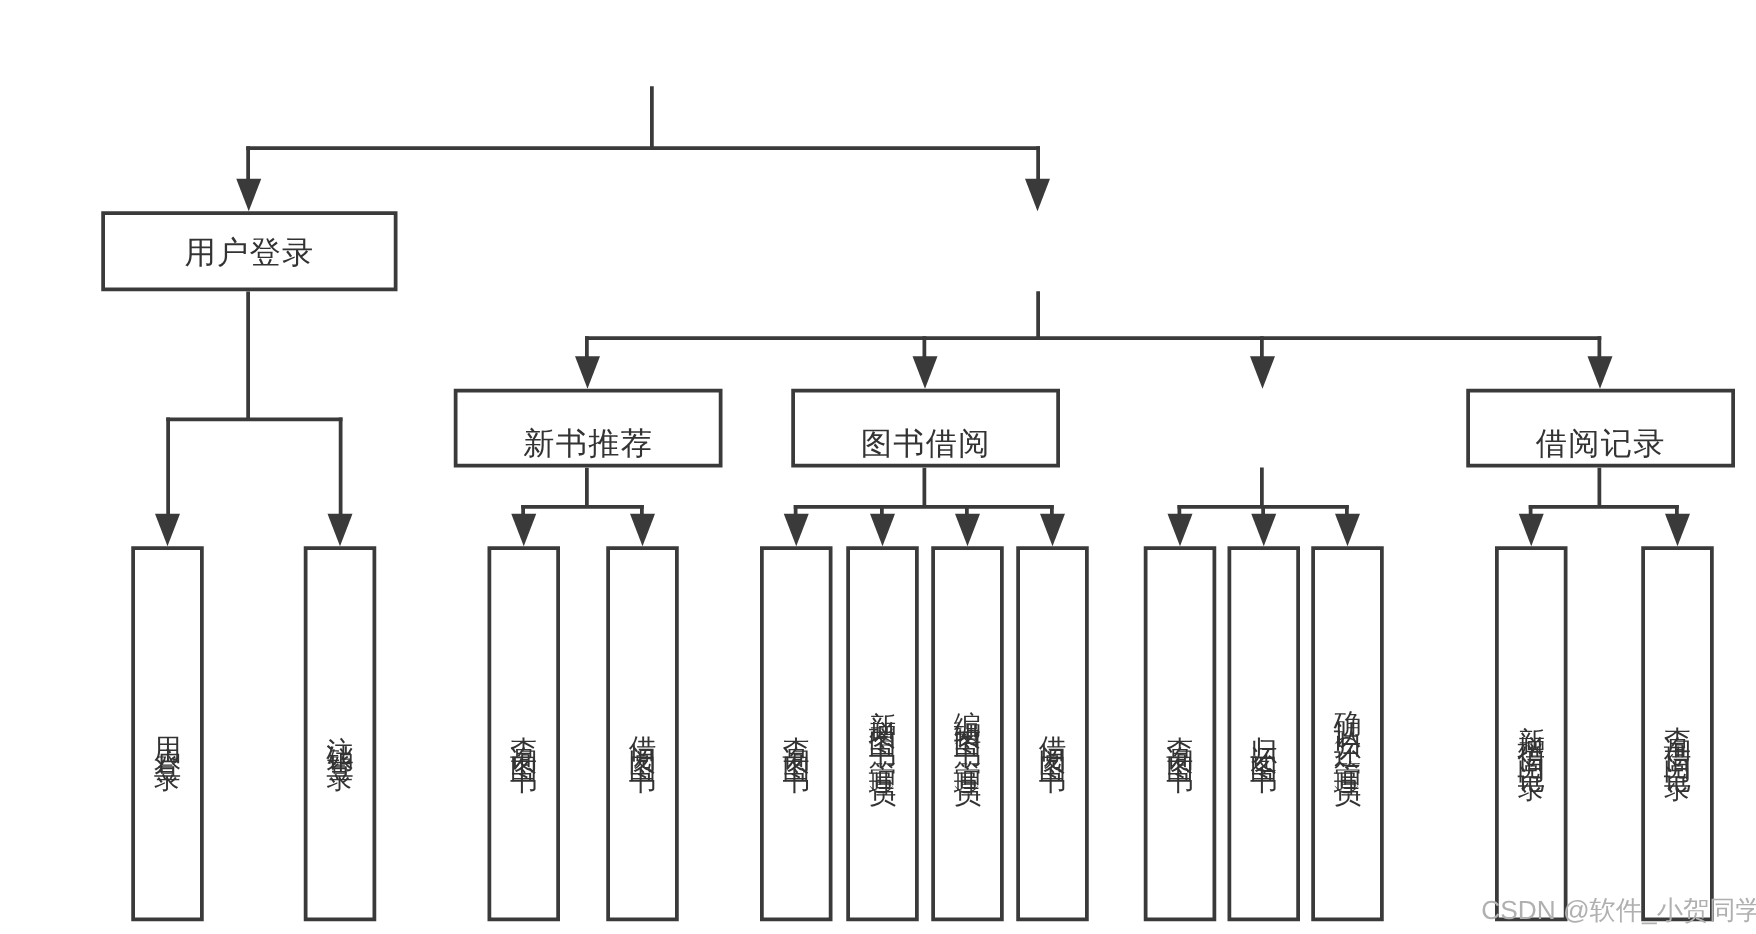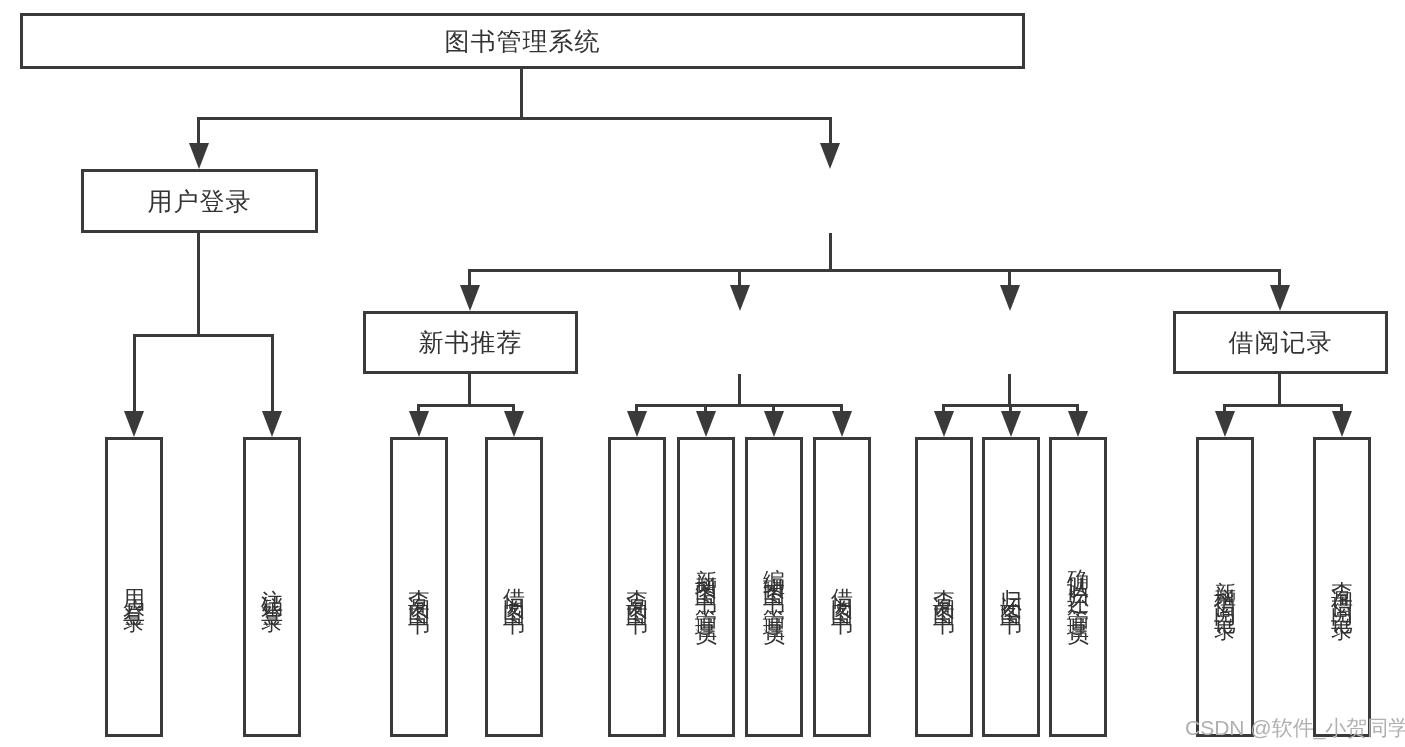--- a/index.html
+++ b/index.html
@@ -26,21 +26,21 @@
     border: 3px solid var(--line);
     background: var(--background);
     display: flex;
     align-items: center;
     justify-content: center;
     color: var(--text);
   }
   .node-h { font-size: 25px; letter-spacing: 1px; }
   .root { left: 20px; top: 13px; width: 1005px; height: 56px; }
   .l2   { top: 169px; width: 237px; height: 64px; }
-  .mid  { top: 311px; width: 215px; height: 63px; }
+  .mid  { top: 311px; width: 215px; height: 63px; align-items: flex-end; }
   .leaf { top: 437px; width: 58px; height: 300px; }
   .vtext {
     writing-mode: vertical-rl;
     text-orientation: mixed;
     font-size: 22px;
     letter-spacing: 8px;
     line-height: 1.1;
     color: var(--text);
     white-space: nowrap;
   }
@@ -130,31 +130,31 @@
   <div class="vline" style="left:1076px;top:404px;height:10px"></div>
   <div class="arrow" style="left:1068px;top:411px"></div>
 
   <div class="vline" style="left:1278px;top:374px;height:32px"></div>
   <div class="hline" style="left:1223px;top:404px;width:120px"></div>
   <div class="vline" style="left:1223px;top:404px;height:10px"></div>
   <div class="arrow" style="left:1215px;top:411px"></div>
   <div class="vline" style="left:1340px;top:404px;height:10px"></div>
   <div class="arrow" style="left:1332px;top:411px"></div>
 
-  <div class="node node-h root">
-    <span>图书管理系统</span>
-  </div>
 
   <div class="node node-h l2" style="left:81px">
     <span>用户登录</span>
   </div>
 
   <div class="node node-h mid" style="left:363px">
     <span>新书推荐</span>
   </div>
+  <div class="node node-h mid" style="left:633px">
+    <span>图书借阅</span>
+  </div>
   <div class="node node-h mid" style="left:1173px">
     <span>借阅记录</span>
   </div>
 
   <div class="node leaf" style="left:105px">
     <span class="vtext">用户登录</span>
   </div>
   <div class="node leaf" style="left:243px">
     <span class="vtext">注销登录</span>
   </div>

